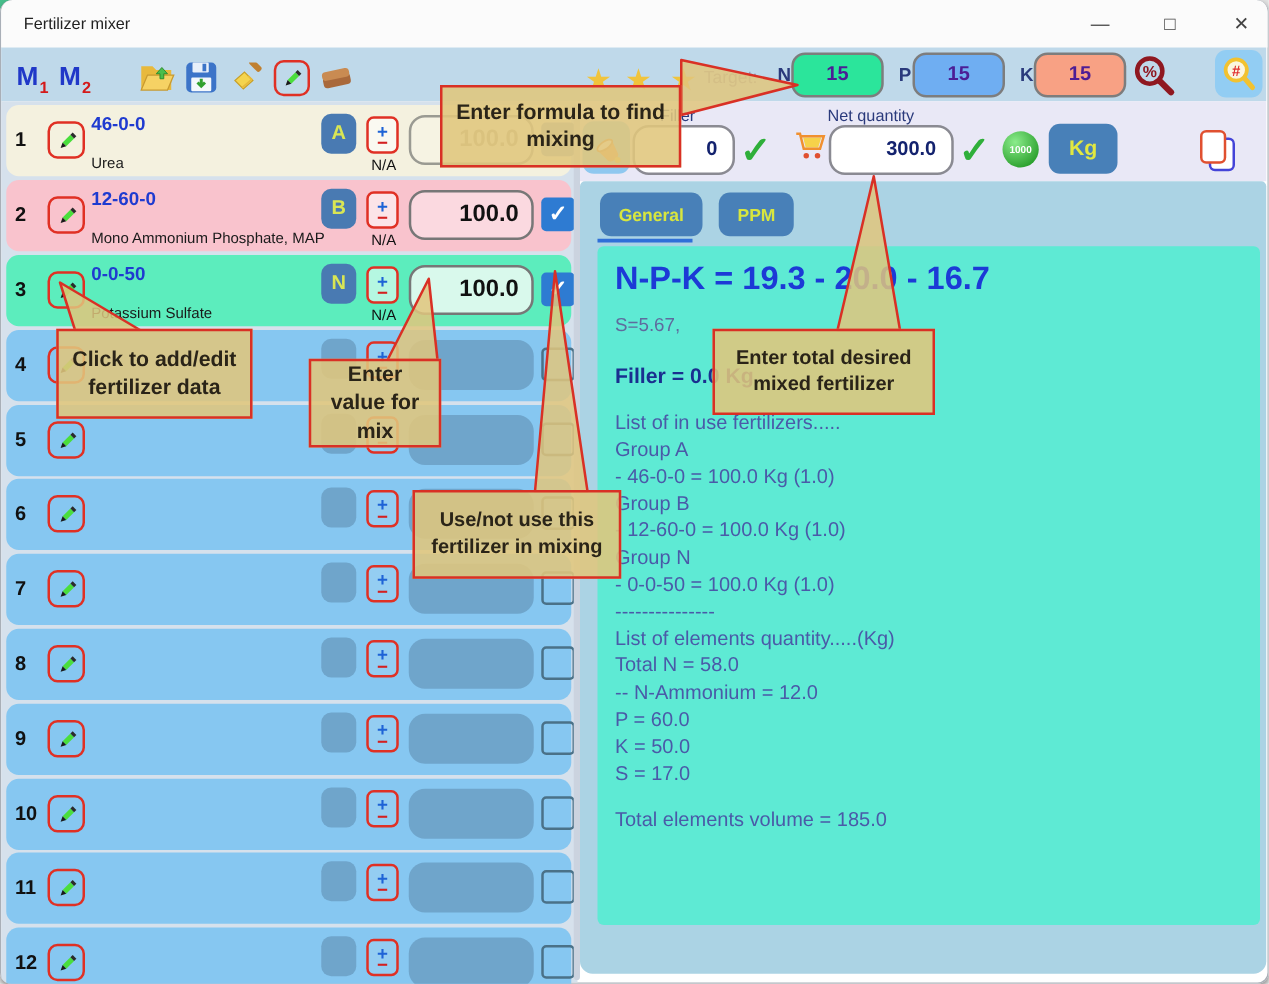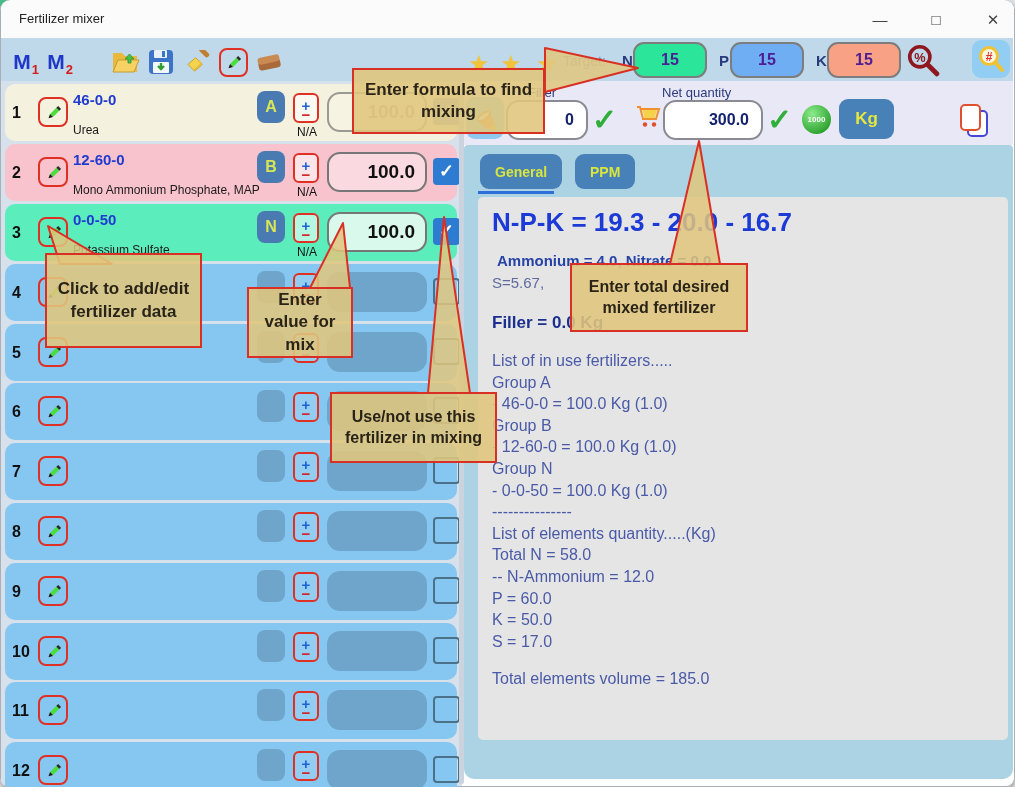--- a/index.html
+++ b/index.html
@@ -93,34 +93,34 @@
         text-align:center; line-height:27px; font-size:18px; font-weight:bold; color:#fff; }
   .cb.checked { background:#2E7BD2; }
   .cb.checked-faded { background:#93A9C2; color:#E7ECF2; }
   .cb.unchecked { background:transparent; border:2px solid #4A7188; }
 
   
   .tab { position:absolute; top:9px; height:35px; background:#4880B8; border:none; border-radius:9px;
          color:#D8E63E; font-weight:bold; font-size:14px; padding:0 15px; cursor:pointer; }
   #tab-general { left:16px; } #tab-ppm { left:111px; }
   #tab-underline { position:absolute; left:14px; top:46px; width:76px; height:3px; background:#2F6FD8; }
-  #report { position:absolute; left:14px; top:52px; width:530px; height:543px; background:#e5e5e5; border-radius:5px; padding:8px 0 4px 14px; overflow:hidden; }
+  #report { position:absolute; left:14px; top:52px; width:530px; height:543px; background:#5eead4; border-radius:5px; padding:8px 0 4px 14px; overflow:hidden; }
   .ln-npk { font-size:26px; font-weight:bold; color:#1C3AD6; margin:2px 0 12px; }
   .ln-sub1 { font-size:15px; font-weight:bold; color:#2743A6; padding-left:5px; line-height:22px; }
   .ln-sub2 { font-size:15px; color:#5F6B9E; line-height:22px; }
   .ln-qty { font-size:17px; font-weight:bold; color:#1A2F8F; line-height:22px; }
   .ln-list { font-size:16px; color:#4A5AA8; line-height:21.6px; }
   .gap16 { height:16px; } .gap18 { height:18px; }
 
   
   .callout { position:absolute; z-index:31; background:rgba(224,198,124,0.88); border:2px solid #D93025;
              display:flex; align-items:center; justify-content:center; text-align:center;
              font-weight:bold; font-size:16px; line-height:1.3; color:#2A2418; padding:4px 6px; }
   #co1 { left:352px; top:37px;  width:193px; height:66px; font-size:17px;margin-top:31px; }
-  #co2 { left:45px;  top:253px; width:157px; height:95px; font-size:17px; }
+  #co2 { left:45px;  top:263px; width:157px; height:72px; font-size:17px; }
   #co3 { left:247px; top:287px; width:106px; height:71px; font-size:17px; }
   #co4 { left:330px; top:392px; width:167px; height:71px; }
   #co5 { left:570px; top:263px; width:178px; height:69px; }
   #arrows { position:absolute; left:0; top:0; width:1015px; height:787px; z-index:30; pointer-events:none; }
 </style>
 </head>
 <body>
 
 <div id="frame">
 
@@ -461,21 +461,20 @@
   </div>
 
   <div id="divider"></div>
 
   <div id="rightpane">
     <button class="tab" id="tab-general">General</button>
     <button class="tab" id="tab-ppm">PPM</button>
     <div id="tab-underline"></div>
     <div id="report">
       <div class="ln-npk">N-P-K = 19.3 - 20.0 - 16.7</div>
-      <div class="ln-sub1">Ammonium = 4.0, Nitrate = 0.0</div>
       <div class="ln-sub2">S=5.67,</div>
       <div class="gap18"></div>
       <div class="ln-qty">Filler = 0.0 Kg</div>
       <div class="gap16"></div>
       <div class="ln-list">List of in use fertilizers.....</div>
       <div class="ln-list">Group A</div>
       <div class="ln-list">- 46-0-0 = 100.0 Kg (1.0)</div>
       <div class="ln-list">Group B</div>
       <div class="ln-list">- 12-60-0 = 100.0 Kg (1.0)</div>
       <div class="ln-list">Group N</div>

